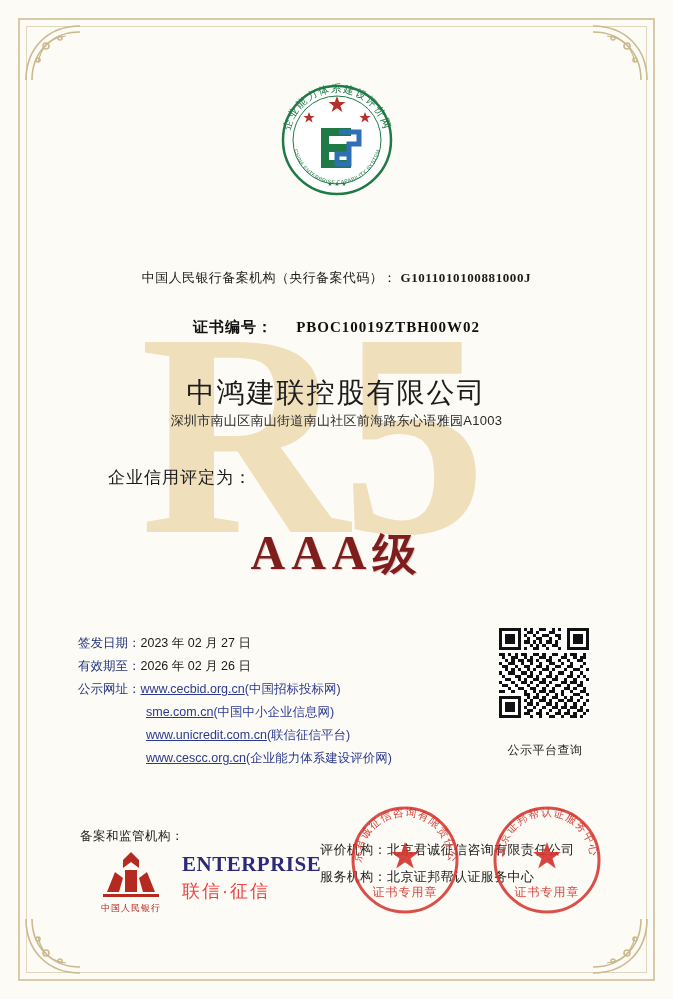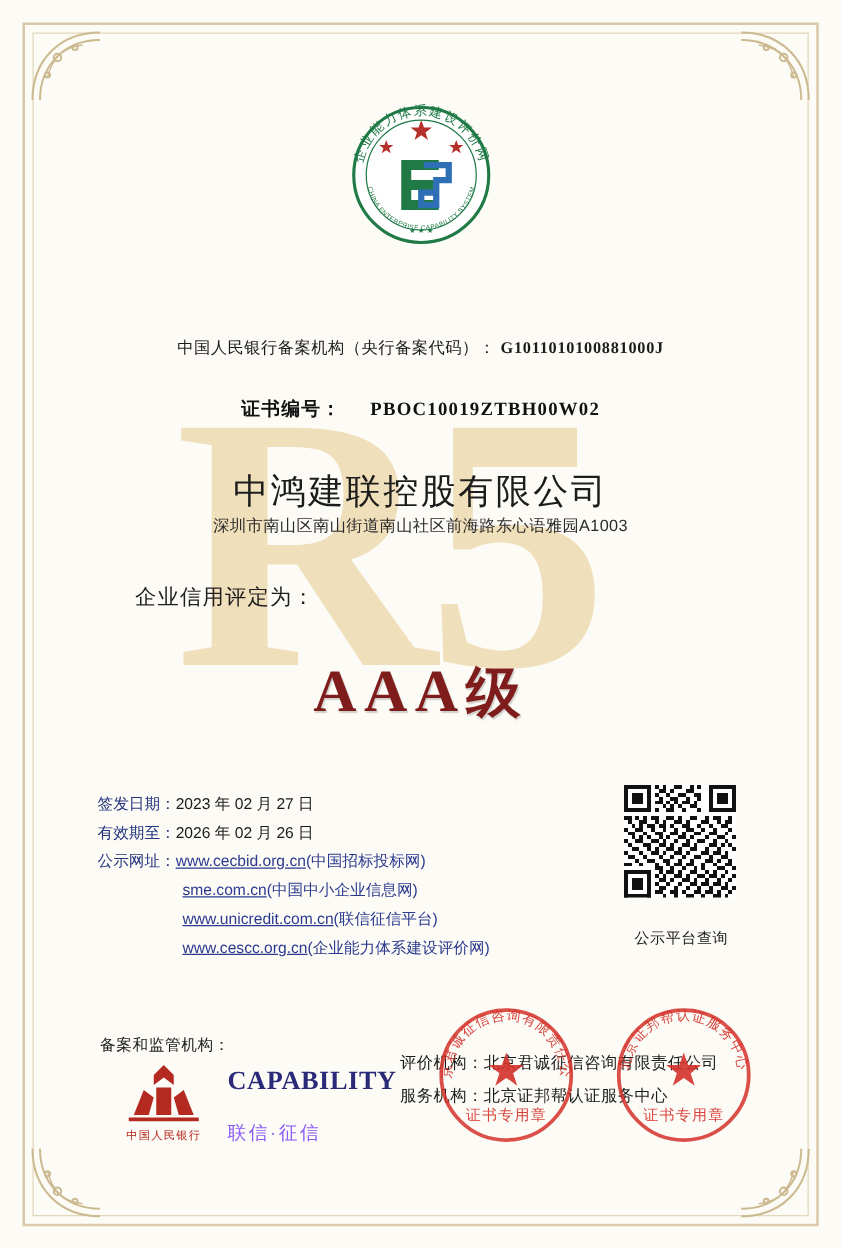--- a/index.html
+++ b/index.html
@@ -214,24 +214,24 @@
     top: 852px;
   }
   .unicredit .en {
     font-family: "Liberation Serif", serif;
     font-weight: bold;
     font-size: 21px;
     color: #2a2a78;
     letter-spacing: .5px;
   }
   .unicredit .cn {
-    font-size: 15px;
-    color: #8b5cf6;
+    font-size: 18px;
+    color: #ef4444;
     letter-spacing: 2px;
-    margin-top: 20px;
+    margin-top: 2px;
   }
 
   .org-lines {
     position: absolute;
     left: 320px;
     top: 836px;
     font-size: 13px;
     color: #1c1c1c;
     line-height: 27px;
     letter-spacing: .4px;
@@ -598,21 +598,21 @@
         <path d="M12 44 L20 24 L28 30 L24 44 Z"></path>
         <path d="M60 44 L52 24 L44 30 L48 44 Z"></path>
         <rect x="30" y="22" width="12" height="22"></rect>
         <rect x="8" y="46" width="56" height="3"></rect>
       </g>
     </svg>
     <div class="pboc-name">中国人民银行</div>
   </div>
 
   <div class="unicredit">
-    <div class="en">CAPABILITY</div>
+    <div class="en">ENTERPRISE</div>
     <div class="cn">联信·征信</div>
   </div>
 
   <div class="org-lines">
     <div>评价机构：北京君诚征信咨询有限责任公司</div>
     <div>服务机构：北京证邦帮认证服务中心</div>
   </div>
 
   <div class="seal s1">
     <svg viewBox="0 0 120 120">

